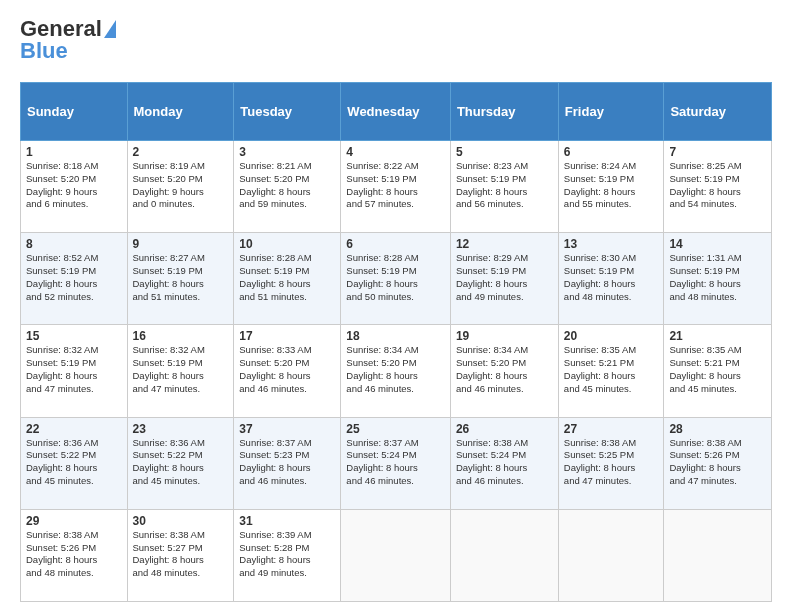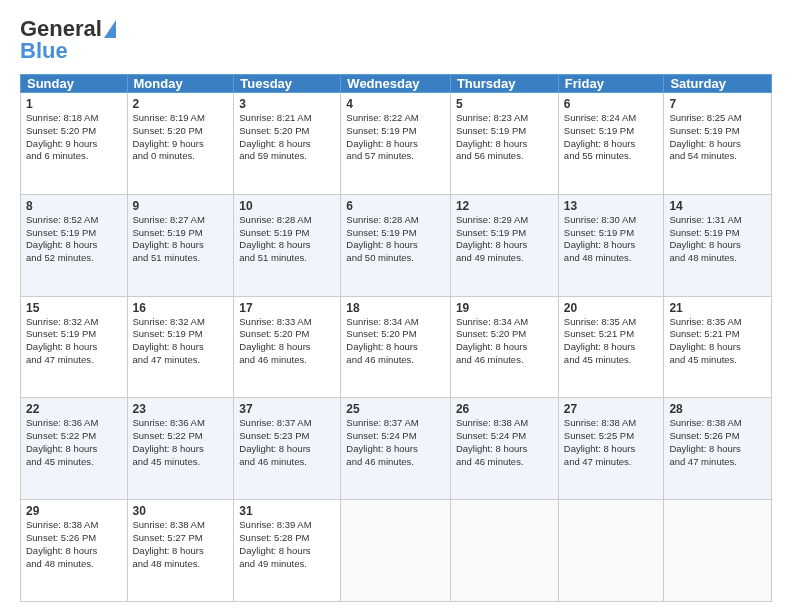--- a/index.html
+++ b/index.html
@@ -9,20 +9,21 @@
       width: 792px;
       height: 612px;
       overflow: hidden;
     }
     .container {
       width: 792px;
       height: 612px;
       padding: 16px 20px 10px 20px;
       display: flex;
       flex-direction: column;
+      gap: 8px;
     }
     .header {
       display: flex;
       justify-content: space-between;
       align-items: flex-start;
       margin-bottom: 10px;
     }
     .logo {
       display: flex;
       flex-direction: column;
@@ -56,21 +57,21 @@
     .calendar {
       width: 100%;
       border-collapse: collapse;
       flex: 1;
     }
     .calendar th {
       background: #3a7fc1;
       color: #fff;
       font-size: 13px;
       font-weight: bold;
-      padding: 1px 6px;
+      padding: 21px 6px;
       text-align: left;
       border: 1px solid #5a9fd4;
     }
     .calendar td {
       border: 1px solid #ccc;
       vertical-align: top;
       padding: 4px 5px;
       width: 113px;
       font-size: 10px;
       color: #333;

